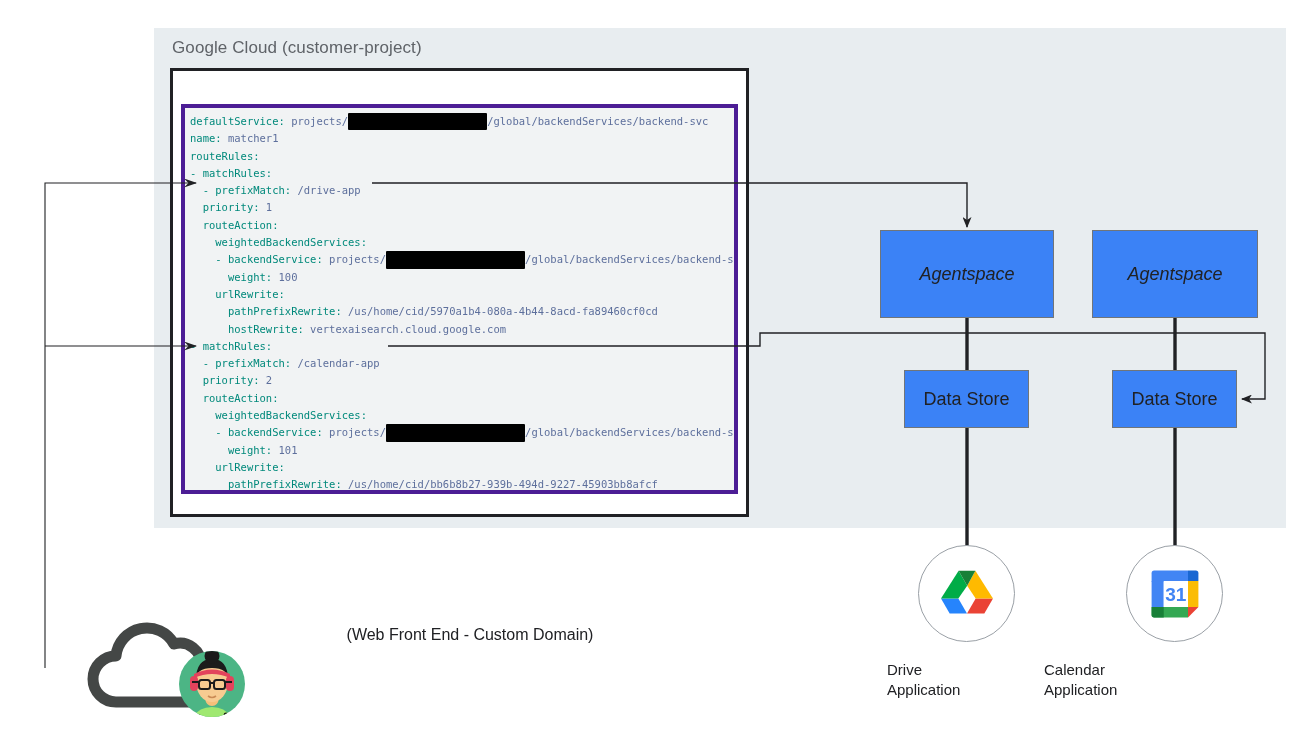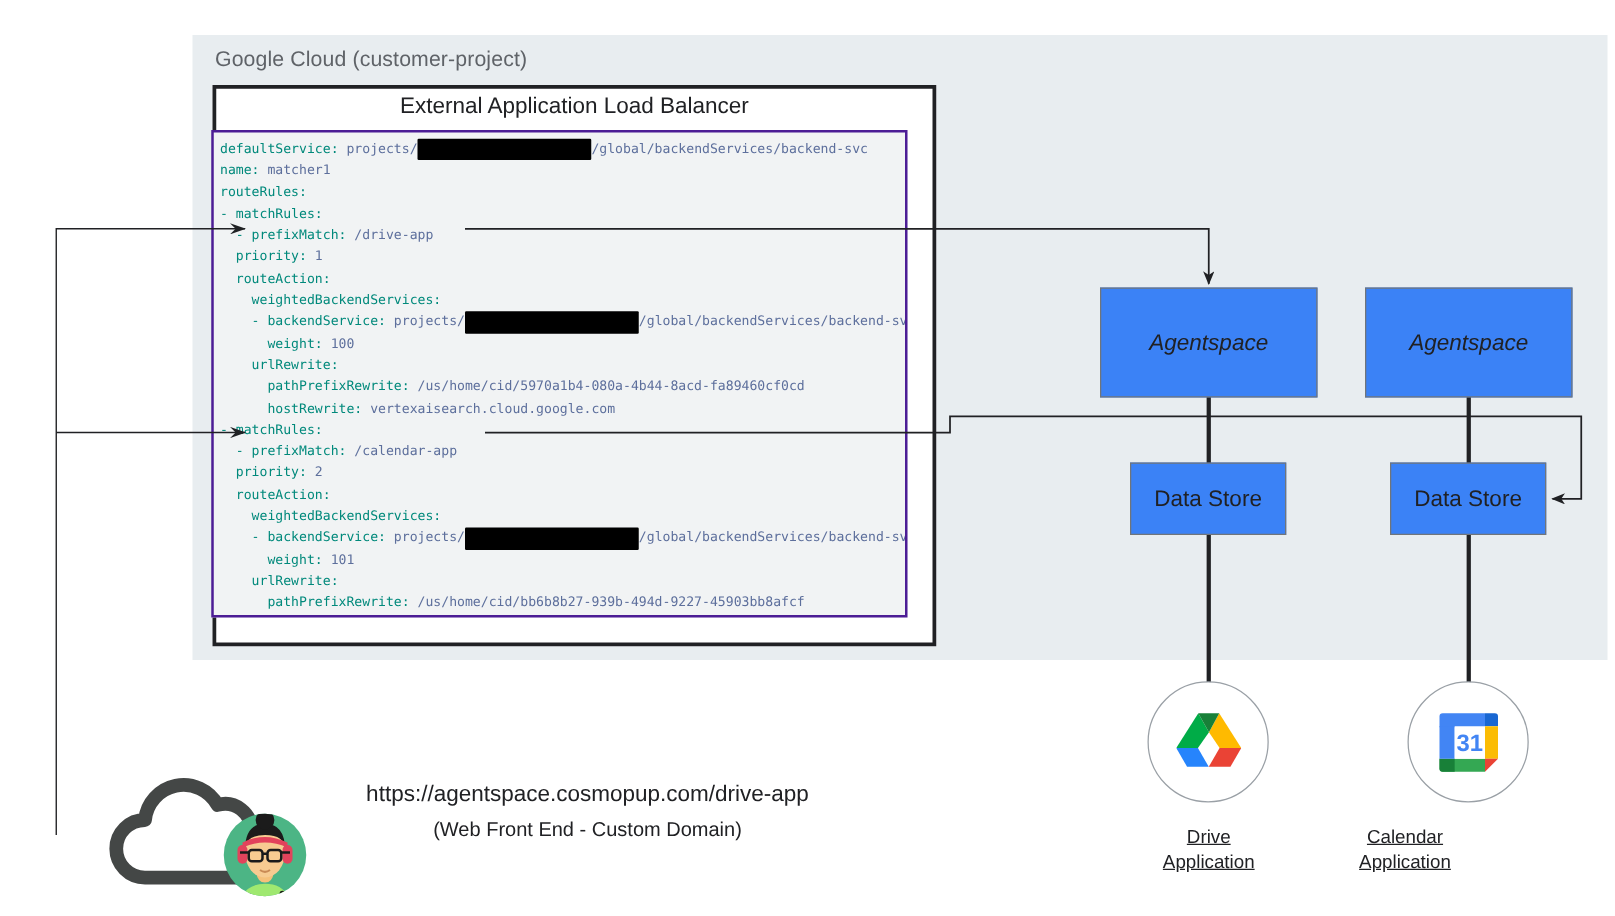--- a/index.html
+++ b/index.html
@@ -12,22 +12,22 @@
     background:#e8edf0;}
   .gcp-label{position:absolute;left:172px;top:38px;font-size:17px;color:#5f6368;
     letter-spacing:.1px;white-space:nowrap;}
 
   
   .lb-box{position:absolute;left:170px;top:68px;width:579px;height:449px;
     background:#ffffff;border:3px solid #202124;box-sizing:border-box;}
   .lb-title{position:absolute;left:170px;top:74px;width:579px;text-align:center;
     font-size:18px;color:#202124;}
 
-  .code-panel{position:absolute;left:169px;top:104px;width:557px;height:390px;
-    background:#f1f3f4;border:2px solid #4c1d95;box-sizing:border-box;
+  .code-panel{position:absolute;left:181px;top:104px;width:557px;height:390px;
+    background:#f1f3f4;border:4px solid #4c1d95;box-sizing:border-box;
     overflow:hidden;}
   .code{position:absolute;left:5px;top:5px;
     font-family:"DejaVu Sans Mono","Liberation Mono",monospace;
     font-size:10.5px;line-height:17.3px;white-space:pre;}
   .code .ln{display:block;height:17.3px;}
   .k{color:#00897b;}
   .v{color:#5d6f9c;}
   .red{background:#000000;color:#000000;display:inline-block;
     border-radius:1px;}
 
@@ -37,41 +37,40 @@
     font-size:18px;color:#202124;}
   .nodebox.ital{font-style:italic;}
 
   
   svg.wires{position:absolute;left:0;top:0;width:1292px;height:733px;
     pointer-events:none;}
 
   
   .appcircle{position:absolute;width:97px;height:97px;border-radius:50%;
     background:#ffffff;border:1.5px solid #9aa0a6;box-sizing:border-box;}
-  .caption{position:absolute;text-align:center;font-size:15px;line-height:20px;
-    color:#202124;width:160px;text-decoration:underline;}
+  .caption{position:absolute;text-align:left;font-size:15px;line-height:20px;
+    color:#202124;width:160px;}
 
   
   .urls{position:absolute;left:200px;top:620px;width:540px;text-align:center;
     font-size:18px;line-height:30px;color:#202124;}
   .urls .u3{font-size:16px;}
 
   
   .cloudwrap{position:absolute;left:78px;top:618px;width:190px;height:100px;}
 </style>
 </head>
 <body>
 
 <div id="stage">
 
   <div class="gcp-backdrop"></div>
   <div class="gcp-label">Google Cloud (customer-project)</div>
 
   <div class="lb-box"></div>
-  <div class="lb-title">External Application Load Balancer</div>
 
   <div class="code-panel">
     <div class="code" id="code-root"><span class="ln"><span class="k">defaultService:</span><span class="v"> projects/</span><span class="red">&nbsp;&nbsp;&nbsp;&nbsp;&nbsp;&nbsp;&nbsp;&nbsp;&nbsp;&nbsp;&nbsp;&nbsp;&nbsp;&nbsp;&nbsp;&nbsp;&nbsp;&nbsp;&nbsp;&nbsp;&nbsp;&nbsp;</span><span class="v">/global/backendServices/backend-svc</span></span><span class="ln"><span class="k">name:</span><span class="v"> matcher1</span></span><span class="ln"><span class="k">routeRules:</span></span><span class="ln"><span class="k">- matchRules:</span></span><span class="ln"><span class="k">  - prefixMatch:</span><span class="v"> /drive-app</span></span><span class="ln"><span class="k">  priority:</span><span class="v"> 1</span></span><span class="ln"><span class="k">  routeAction:</span></span><span class="ln"><span class="k">    weightedBackendServices:</span></span><span class="ln"><span class="k">    - backendService:</span><span class="v"> projects/</span><span class="red">&nbsp;&nbsp;&nbsp;&nbsp;&nbsp;&nbsp;&nbsp;&nbsp;&nbsp;&nbsp;&nbsp;&nbsp;&nbsp;&nbsp;&nbsp;&nbsp;&nbsp;&nbsp;&nbsp;&nbsp;&nbsp;&nbsp;</span><span class="v">/global/backendServices/backend-svc</span></span><span class="ln"><span class="k">      weight:</span><span class="v"> 100</span></span><span class="ln"><span class="k">    urlRewrite:</span></span><span class="ln"><span class="k">      pathPrefixRewrite:</span><span class="v"> /us/home/cid/5970a1b4-080a-4b44-8acd-fa89460cf0cd</span></span><span class="ln"><span class="k">      hostRewrite:</span><span class="v"> vertexaisearch.cloud.google.com</span></span><span class="ln"><span class="k">- matchRules:</span></span><span class="ln"><span class="k">  - prefixMatch:</span><span class="v"> /calendar-app</span></span><span class="ln"><span class="k">  priority:</span><span class="v"> 2</span></span><span class="ln"><span class="k">  routeAction:</span></span><span class="ln"><span class="k">    weightedBackendServices:</span></span><span class="ln"><span class="k">    - backendService:</span><span class="v"> projects/</span><span class="red">&nbsp;&nbsp;&nbsp;&nbsp;&nbsp;&nbsp;&nbsp;&nbsp;&nbsp;&nbsp;&nbsp;&nbsp;&nbsp;&nbsp;&nbsp;&nbsp;&nbsp;&nbsp;&nbsp;&nbsp;&nbsp;&nbsp;</span><span class="v">/global/backendServices/backend-svc</span></span><span class="ln"><span class="k">      weight:</span><span class="v"> 101</span></span><span class="ln"><span class="k">    urlRewrite:</span></span><span class="ln"><span class="k">      pathPrefixRewrite:</span><span class="v"> /us/home/cid/bb6b8b27-939b-494d-9227-45903bb8afcf</span></span><span class="ln"><span class="k">      hostRewrite:</span><span class="v"> vertexaisearch.cloud.google.com</span></span></div>
   </div>
 
   <div class="nodebox ital" style="left:880px;top:230px;width:174px;height:88px;">Agentspace</div>
   <div class="nodebox ital" style="left:1092px;top:230px;width:166px;height:88px;">Agentspace</div>
   <div class="nodebox" style="left:904px;top:370px;width:125px;height:58px;">Data Store</div>
   <div class="nodebox" style="left:1112px;top:370px;width:125px;height:58px;">Data Store</div>
 
@@ -159,17 +158,16 @@
           <line x1="132" y1="65" x2="136" y2="65" stroke="#1b1b1b" stroke-width="2"></line>
           <line x1="114" y1="64" x2="121" y2="64" stroke="#1b1b1b" stroke-width="2"></line>
           <line x1="147" y1="64" x2="154" y2="64" stroke="#1b1b1b" stroke-width="2"></line>
           <path d="M130,78 q4,3 8,0" fill="none" stroke="#c98a55" stroke-width="1.6"></path>
         </g>
       </g>
     </svg>
   </div>
 
   <div class="urls">
-    <div>https://agentspace.cosmopup.com/drive-app</div>
     <div class="u3">(Web Front End - Custom Domain)</div>
   </div>
 
 </div>
 
 </body></html>

